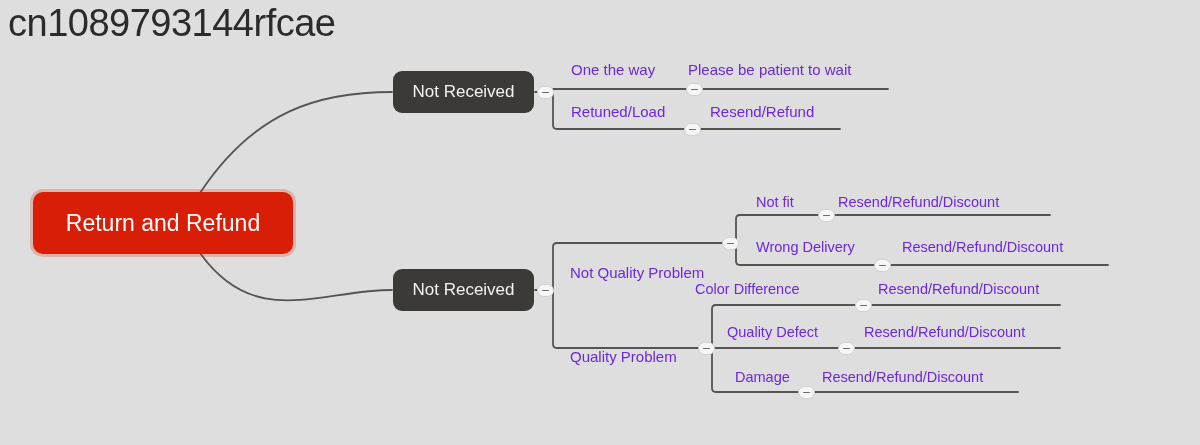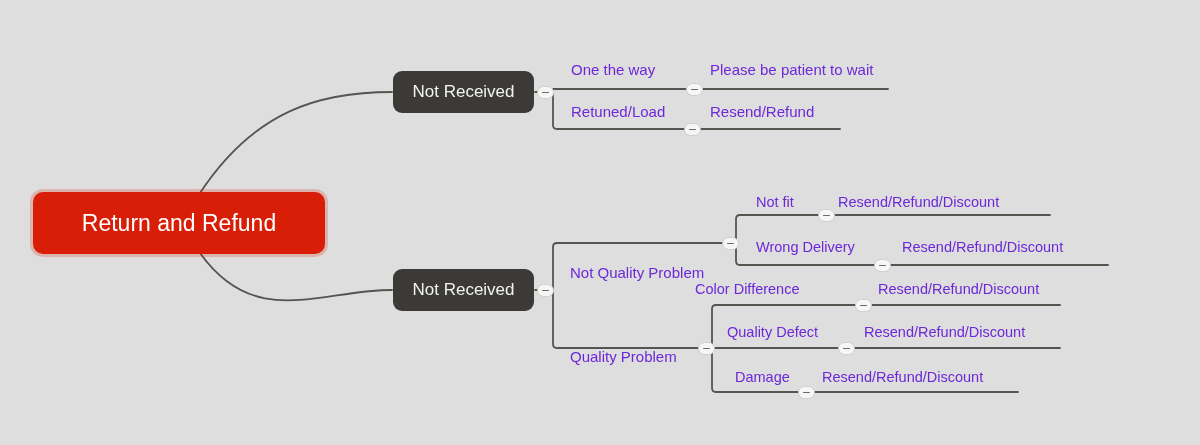--- a/index.html
+++ b/index.html
@@ -120,32 +120,33 @@
       <path d="M 706,348 L 712,348"></path>
 
       <path d="M 716,305 L 1060,305"></path>
 
       <path d="M 712,348 L 1060,348"></path>
 
       <path d="M 716,392 L 1018,392"></path>
     </g>
   </svg>
 
+  <div class="page-title">cn1089793144rfcae</div>
 
-  <div class="node-root" style="left:33px; top:192px; width:292px; height:62px;">
+  <div class="node-root" style="left:33px; top:192px; width:260px; height:62px;">
     <span>Return and Refund</span>
   </div>
 
   <div class="node-dark" style="left:393px; top:71px; width:141px; height:42px;">
     <span>Not Received</span>
   </div>
   <div class="toggle" style="left:537px; top:86px;"></div>
 
   <div class="leaf-label" style="left:571px; top:62px;">One the way</div>
-  <div class="leaf-label" style="left:710px; top:62px;text-align:center;">Please be patient to wait</div>
+  <div class="leaf-label" style="left:688px; top:62px;text-align:center;">Please be patient to wait</div>
   <div class="toggle" style="left:686px; top:83px;"></div>
 
   <div class="leaf-label" style="left:571px; top:104px;text-align:right;">Retuned/Load</div>
   <div class="leaf-label" style="left:710px; top:104px;">Resend/Refund</div>
   <div class="toggle" style="left:684px; top:123px;"></div>
 
   <div class="node-dark" style="left:393px; top:269px; width:141px; height:42px;">
     <span>Not Received</span>
   </div>
   <div class="toggle" style="left:537px; top:284px;"></div>

